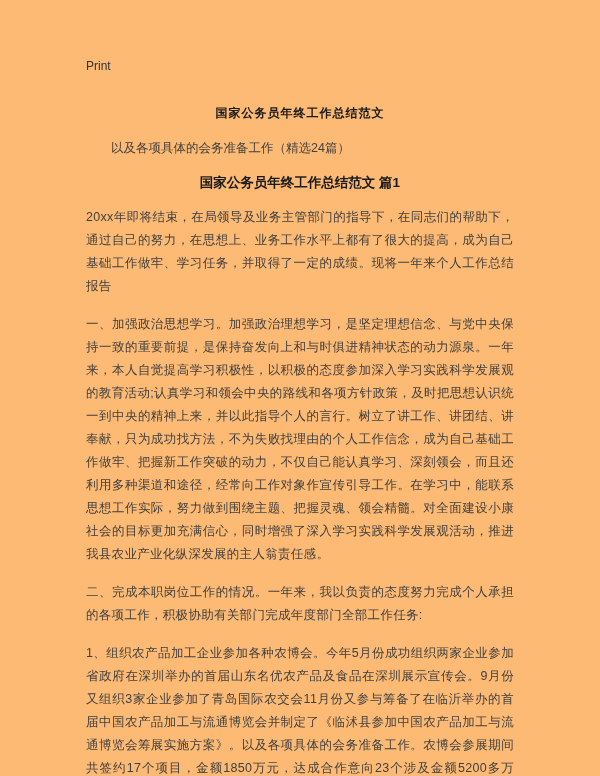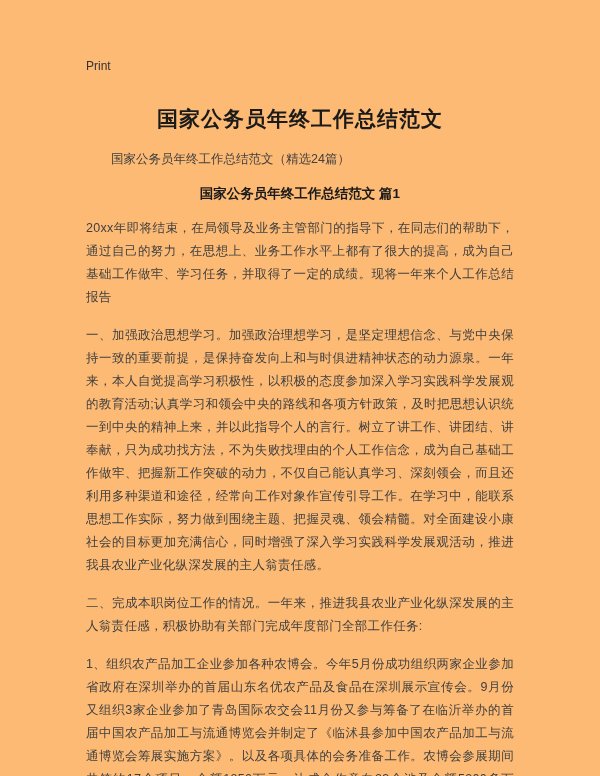--- a/index.html
+++ b/index.html
@@ -25,21 +25,21 @@
     font-size: 12px;
     color: #333333;
     line-height: 14px;
     margin: 0 0 18px 0;
     cursor: pointer;
     display: inline-block;
   }
   .doc-title {
     margin: 14px 0 16px 0;
     text-align: center;
-    font-size: 21px;
+    font-size: 12px;
     font-weight: bold;
     color: #1a1a1a;
     letter-spacing: 1px;
   }
   .doc-subtitle {
     margin: 0 0 14px 0;
     font-size: 12.5px;
     line-height: 20px;
     color: #404040;
     text-indent: 2em;
@@ -64,29 +64,29 @@
 </style>
 </head>
 <body>
 
 <div class="page">
 
   <div class="print-link">Print</div>
 
   <h1 class="doc-title">国家公务员年终工作总结范文</h1>
 
-  <p class="doc-subtitle">国家公务员年终工作总结范文（精选24篇）</p>
+  <p class="doc-subtitle">以及各项具体的会务准备工作（精选24篇）</p>
 
   <h2 class="section-heading">国家公务员年终工作总结范文 篇1</h2>
 
   <p class="para">20xx年即将结束，在局领导及业务主管部门的指导下，在同志们的帮助下，通过自己的努力，在思想上、业务工作水平上都有了很大的提高，成为自己基础工作做牢、学习任务，并取得了一定的成绩。现将一年来个人工作总结报告</p>
 
   <p class="para">一、加强政治思想学习。加强政治理想学习，是坚定理想信念、与党中央保持一致的重要前提，是保持奋发向上和与时俱进精神状态的动力源泉。一年来，本人自觉提高学习积极性，以积极的态度参加深入学习实践科学发展观的教育活动;认真学习和领会中央的路线和各项方针政策，及时把思想认识统一到中央的精神上来，并以此指导个人的言行。树立了讲工作、讲团结、讲奉献，只为成功找方法，不为失败找理由的个人工作信念，成为自己基础工作做牢、把握新工作突破的动力，不仅自己能认真学习、深刻领会，而且还利用多种渠道和途径，经常向工作对象作宣传引导工作。在学习中，能联系思想工作实际，努力做到围绕主题、把握灵魂、领会精髓。对全面建设小康社会的目标更加充满信心，同时增强了深入学习实践科学发展观活动，推进我县农业产业化纵深发展的主人翁责任感。</p>
 
-  <p class="para">二、完成本职岗位工作的情况。一年来，推进我县农业产业化纵深发展的主人翁责任感，积极协助有关部门完成年度部门全部工作任务:</p>
+  <p class="para">二、完成本职岗位工作的情况。一年来，我以负责的态度努力完成个人承担的各项工作，积极协助有关部门完成年度部门全部工作任务:</p>
 
   <p class="para">1、组织农产品加工企业参加各种农博会。今年5月份成功组织两家企业参加省政府在深圳举办的首届山东名优农产品及食品在深圳展示宣传会。9月份又组织3家企业参加了青岛国际农交会11月份又参与筹备了在临沂举办的首届中国农产品加工与流通博览会并制定了《临沭县参加中国农产品加工与流通博览会筹展实施方案》。以及各项具体的会务准备工作。农博会参展期间共签约17个项目，金额1850万元，达成合作意向23个涉及金额5200多万元。通过参加农博会，为我县农业产业化龙头企业沟通信息、扩大宣传、寻找商机，提高了知名度，拓展了市场空间。</p>
 
   
 
   
 
 </div>
 
 </body></html>

